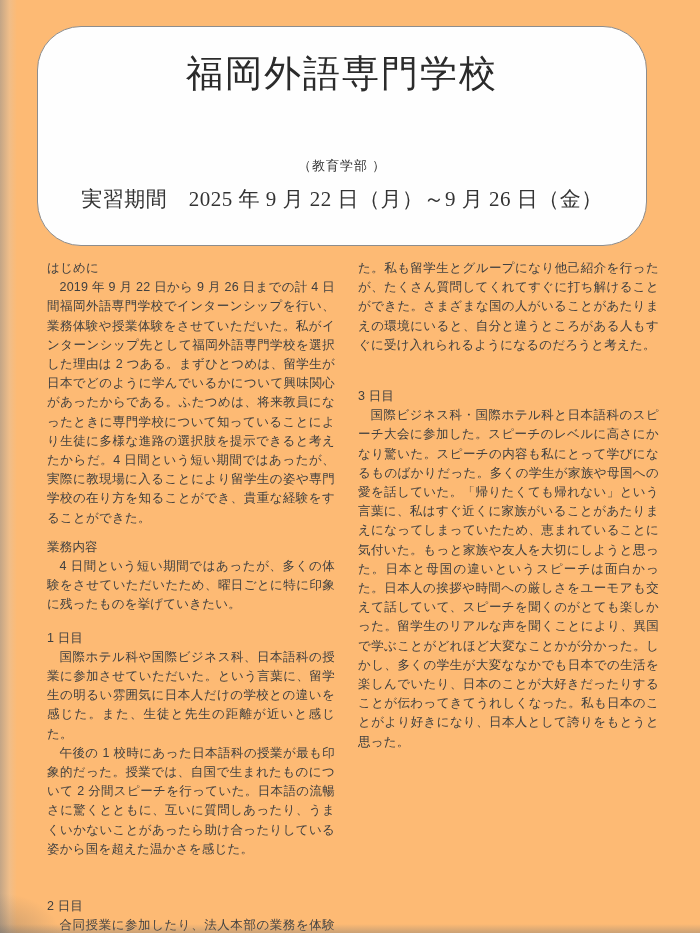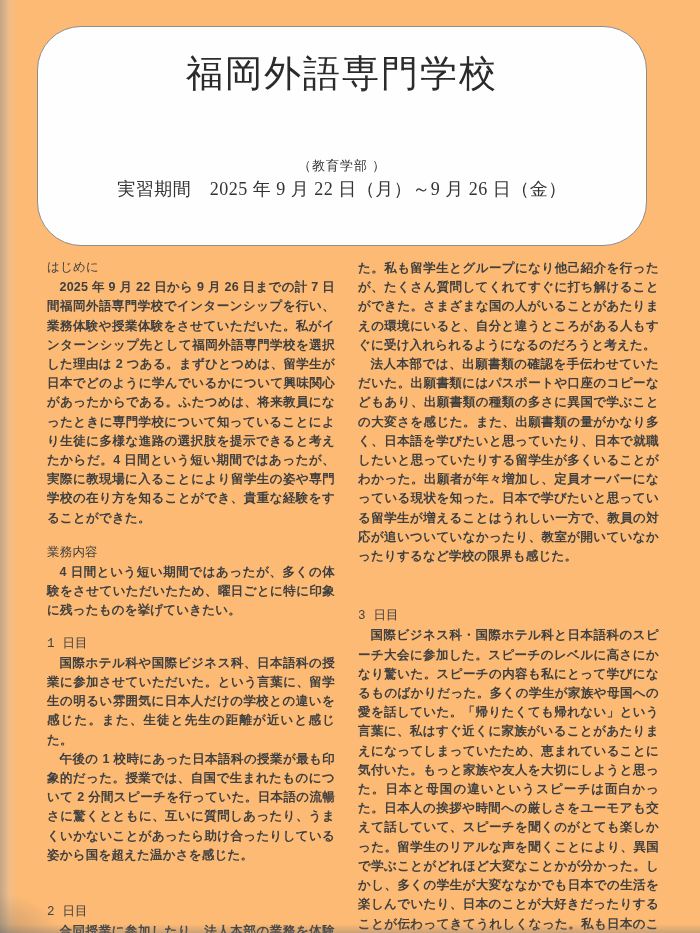--- a/index.html
+++ b/index.html
@@ -60,85 +60,82 @@
     color: #2b2b2b;
   }
   .dept-line {
     margin-top: 62px;
     font-size: 13px;
     line-height: 1.3;
     letter-spacing: 1px;
     color: #333333;
   }
   .period-line {
-    margin-top: 3px;
-    font-size: 18px;
+    margin-top: 11px;
+    font-size: 21px;
     line-height: 1.35;
     letter-spacing: 0.5px;
     color: #333333;
   }
   
   .col {
     position: absolute;
     top: 259px;
     font-size: 12.5px;
     line-height: 19.2px;
     color: #404040;
     text-align: justify;
     letter-spacing: 0.2px;
   }
   .col-left  { left: 47px;  width: 288px; }
   .col-right { left: 358px; width: 301px; }
   .sec-heading {
     margin: 0;
     font-weight: normal;
-    font-family: Liberation Mono, monospace;
   }
   .para {
     margin: 0;
     text-indent: 1em;
-    font-weight: bold;
   }
   .para.no-indent { text-indent: 0; }
-  .mt-sm { margin-top: 16px; }  
+  .mt-sm { margin-top: 10px; }  
   .mt-md { margin-top: 14px; }  
   .mt-lg { margin-top: 38px; }  
-  .mt-d3 { margin-top: 41px; }  
+  .mt-d3 { margin-top: 32px; }  
 </style>
 </head>
 <body>
 
 <div class="page">
 
   <div class="edge-shadow-left"></div>
 
   <div class="header-box">
     <div class="school-title">福岡外語専門学校</div>
     <div class="dept-line">（教育学部 ）</div>
     <div class="period-line">実習期間　2025 年 9 月 22 日（月）～9 月 26 日（金）</div>
   </div>
 
   <div class="col col-left">
     <div class="sec-heading">はじめに</div>
-    <p class="para">2025 年 9 月 22 日から 9 月 26 日までの計 7 日間福岡外語専門学校でインターンシップを行い、業務体験や授業体験をさせていただいた。私がインターンシップ先として福岡外語専門学校を選択した理由は 2 つある。まずひとつめは、留学生が日本でどのように学んでいるかについて興味関心があったからである。ふたつめは、将来教員になったときに専門学校について知っていることにより生徒に多様な進路の選択肢を提示できると考えたからだ。4 日間という短い期間ではあったが、実際に教現場に入ることにより留学生の姿や専門学校の在り方を知ることができ、貴重な経験をすることができた。</p>
+    <p class="para">2019 年 9 月 22 日から 9 月 26 日までの計 4 日間福岡外語専門学校でインターンシップを行い、業務体験や授業体験をさせていただいた。私がインターンシップ先として福岡外語専門学校を選択した理由は 2 つある。まずひとつめは、留学生が日本でどのように学んでいるかについて興味関心があったからである。ふたつめは、将来教員になったときに専門学校について知っていることにより生徒に多様な進路の選択肢を提示できると考えたからだ。4 日間という短い期間ではあったが、実際に教現場に入ることにより留学生の姿や専門学校の在り方を知ることができ、貴重な経験をすることができた。</p>
 
     <div class="sec-heading mt-sm">業務内容</div>
     <p class="para">4 日間という短い期間ではあったが、多くの体験をさせていただいたため、曜日ごとに特に印象に残ったものを挙げていきたい。</p>
 
     <div class="sec-heading mt-md">1 日目</div>
     <p class="para">国際ホテル科や国際ビジネス科、日本語科の授業に参加させていただいた。という言葉に、留学生の明るい雰囲気に日本人だけの学校との違いを感じた。また、生徒と先生の距離が近いと感じた。</p>
     <p class="para">午後の 1 校時にあった日本語科の授業が最も印象的だった。授業では、自国で生まれたものについて 2 分間スピーチを行っていた。日本語の流暢さに驚くとともに、互いに質問しあったり、うまくいかないことがあったら助け合ったりしている姿から国を超えた温かさを感じた。</p>
 
     <div class="sec-heading mt-lg">2 日目</div>
     <p class="para">合同授業に参加したり、法人本部の業務を体験したりさせていただいた。合同授業では、他己紹介を行っ</p>
   </div>
 
   <div class="col col-right">
     <p class="para no-indent">た。私も留学生とグループになり他己紹介を行ったが、たくさん質問してくれてすぐに打ち解けることができた。さまざまな国の人がいることがあたりまえの環境にいると、自分と違うところがある人もすぐに受け入れられるようになるのだろうと考えた。</p>
-    <p class="para">法人本部では、出願書類の確認を手伝わせていただいた。出願書類にはパスポートや口座のコピーなどもあり、出願書類の種類の多さに異国で学ぶことの大変さを感じた。また、出願書類の量がかなり多く、日本語を学びたいと思っていたり、日本で就職したいと思っていたりする留学生が多くいることがわかった。出願者が年々増加し、定員オーバーになっている現状を知った。日本で学びたいと思っている留学生が増えることはうれしい一方で、教員の対応が追いついていなかったり、教室が開いていなかったりするなど学校の限界も感じた。</p>
 
     <div class="sec-heading mt-d3">3 日目</div>
     <p class="para">国際ビジネス科・国際ホテル科と日本語科のスピーチ大会に参加した。スピーチのレベルに高さにかなり驚いた。スピーチの内容も私にとって学びになるものばかりだった。多くの学生が家族や母国への愛を話していた。「帰りたくても帰れない」という言葉に、私はすぐ近くに家族がいることがあたりまえになってしまっていたため、恵まれていることに気付いた。もっと家族や友人を大切にしようと思った。日本と母国の違いというスピーチは面白かった。日本人の挨拶や時間への厳しさをユーモアも交えて話していて、スピーチを聞くのがとても楽しかった。留学生のリアルな声を聞くことにより、異国で学ぶことがどれほど大変なことかが分かった。しかし、多くの学生が大変ななかでも日本での生活を楽しんでいたり、日本のことが大好きだったりすることが伝わってきてうれしくなった。私も日本のことがより好きになり、日本人として誇りをもとうと思った。</p>
   </div>
 
   <div class="edge-shadow-bottom"></div>
   <div class="edge-shadow-corner"></div>
 
 </div>
 

